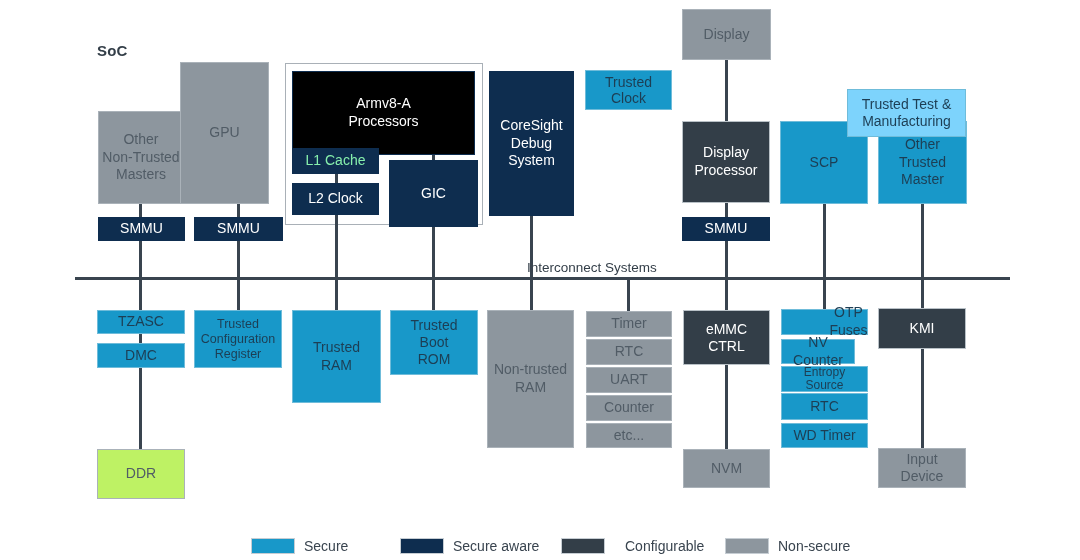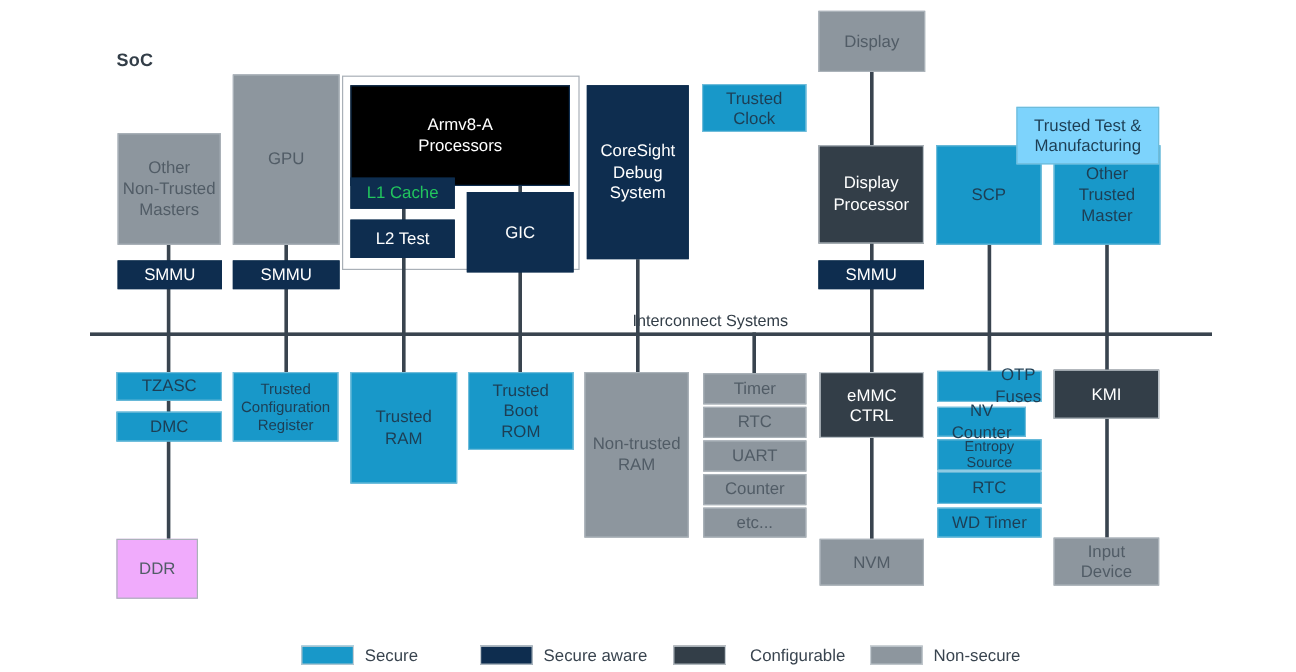--- a/index.html
+++ b/index.html
@@ -50,38 +50,38 @@
       <div class="vline" style="left: 725px; top: 60px; height: 389px; background: rgb(57, 68, 79);"></div>
       <div class="vline" style="left: 823px; top: 204px; height: 105px; background: rgb(57, 68, 79);"></div>
       <div class="vline" style="left: 921px; top: 110px; height: 338px; background: rgb(57, 68, 79);"></div>
     </div>
   <div id="nodes-layer">
       <div class="node" style="left: 98px; top: 111px; width: 86px; height: 93px; background: rgb(141, 150, 158); border: 1px solid rgb(170, 178, 185); color: rgb(81, 92, 102);">
         <span>Other
 Non-Trusted
 Masters</span>
       </div>
-      <div class="node" style="left: 194px; top: 62px; width: 89px; height: 142px; background: rgb(141, 150, 158); border: 1px solid rgb(170, 178, 185); color: rgb(81, 92, 102); justify-content: center;">
+      <div class="node" style="left: 180px; top: 62px; width: 89px; height: 142px; background: rgb(141, 150, 158); border: 1px solid rgb(170, 178, 185); color: rgb(81, 92, 102); justify-content: center;">
         <span>GPU</span>
       </div>
       <div class="node" style="left: 98px; top: 217px; width: 87px; height: 24px; background: rgb(14, 45, 79); border: 1px solid rgb(14, 45, 79); color: rgb(255, 255, 255);">
         <span>SMMU</span>
       </div>
       <div class="node" style="left: 194px; top: 217px; width: 89px; height: 24px; background: rgb(14, 45, 79); border: 1px solid rgb(14, 45, 79); color: rgb(255, 255, 255);">
         <span>SMMU</span>
       </div>
       <div class="node" style="left: 292px; top: 71px; width: 183px; height: 84px; background: #000000; border: 1px solid rgb(14, 45, 79); color: rgb(255, 255, 255); text-align: center;">
         <span>Armv8-A
 Processors</span>
       </div>
-      <div class="node" style="left: 292px; top: 148px; width: 87px; height: 26px; background: rgb(14, 45, 79); border: 1px solid rgb(14, 45, 79); color: #22c55e;">
+      <div class="node" style="left: 292px; top: 148px; width: 87px; height: 26px; background: rgb(14, 45, 79); border: 1px solid rgb(14, 45, 79); color: #86efac;">
         <span>L1 Cache</span>
       </div>
       <div class="node" style="left: 292px; top: 183px; width: 87px; height: 32px; background: rgb(14, 45, 79); border: 1px solid rgb(14, 45, 79); color: rgb(255, 255, 255);">
-        <span>L2 Test</span>
+        <span>L2 Clock</span>
       </div>
       <div class="node" style="left: 389px; top: 160px; width: 89px; height: 67px; background: rgb(14, 45, 79); border: 1px solid rgb(14, 45, 79); color: rgb(255, 255, 255);">
         <span>GIC</span>
       </div>
       <div class="node" style="left: 489px; top: 71px; width: 85px; height: 145px; background: rgb(14, 45, 79); border: 1px solid rgb(14, 45, 79); color: rgb(255, 255, 255);">
         <span>CoreSight
 Debug
 System</span>
       </div>
       <div class="node" style="left: 585px; top: 70px; width: 87px; height: 40px; background: rgb(24, 152, 201); border: 1px solid rgb(111, 188, 218); color: rgb(29, 62, 84);">
@@ -172,21 +172,21 @@
       <div class="node" style="left: 781px; top: 423px; width: 87px; height: 25px; background: rgb(24, 152, 201); border: 1px solid rgb(111, 188, 218); color: rgb(29, 62, 84);">
         <span>WD Timer</span>
       </div>
       <div class="node" style="left: 878px; top: 308px; width: 88px; height: 41px; background: rgb(51, 62, 72); border: 1px solid rgb(185, 193, 199); color: rgb(255, 255, 255);">
         <span>KMI</span>
       </div>
       <div class="node" style="left: 878px; top: 448px; width: 88px; height: 40px; background: rgb(141, 150, 158); border: 1px solid rgb(170, 178, 185); color: rgb(81, 92, 102);">
         <span style="line-height: 1.2; text-align: center;">Input
 Device</span>
       </div>
-      <div class="node" style="left: 97px; top: 449px; width: 68px; height: 50px; background: #f0abfc; border: 1px solid rgb(170, 178, 185); color: rgb(81, 92, 102);">
+      <div class="node" style="left: 97px; top: 449px; width: 88px; height: 50px; background: #bef264; border: 1px solid rgb(170, 178, 185); color: rgb(81, 92, 102);">
         <span>DDR</span>
       </div>
     </div>
   <div class="legend" id="legend-layer">
       <div class="legend-item" style="left: 251px;">
         <div class="legend-swatch" style="background: rgb(24, 152, 201); border: 1px solid rgb(198, 205, 211);"></div>
         <span class="legend-label">Secure</span>
       </div>
       <div class="legend-item" style="left: 400px;">
         <div class="legend-swatch" style="background: rgb(14, 45, 79); border: 1px solid rgb(198, 205, 211);"></div>

